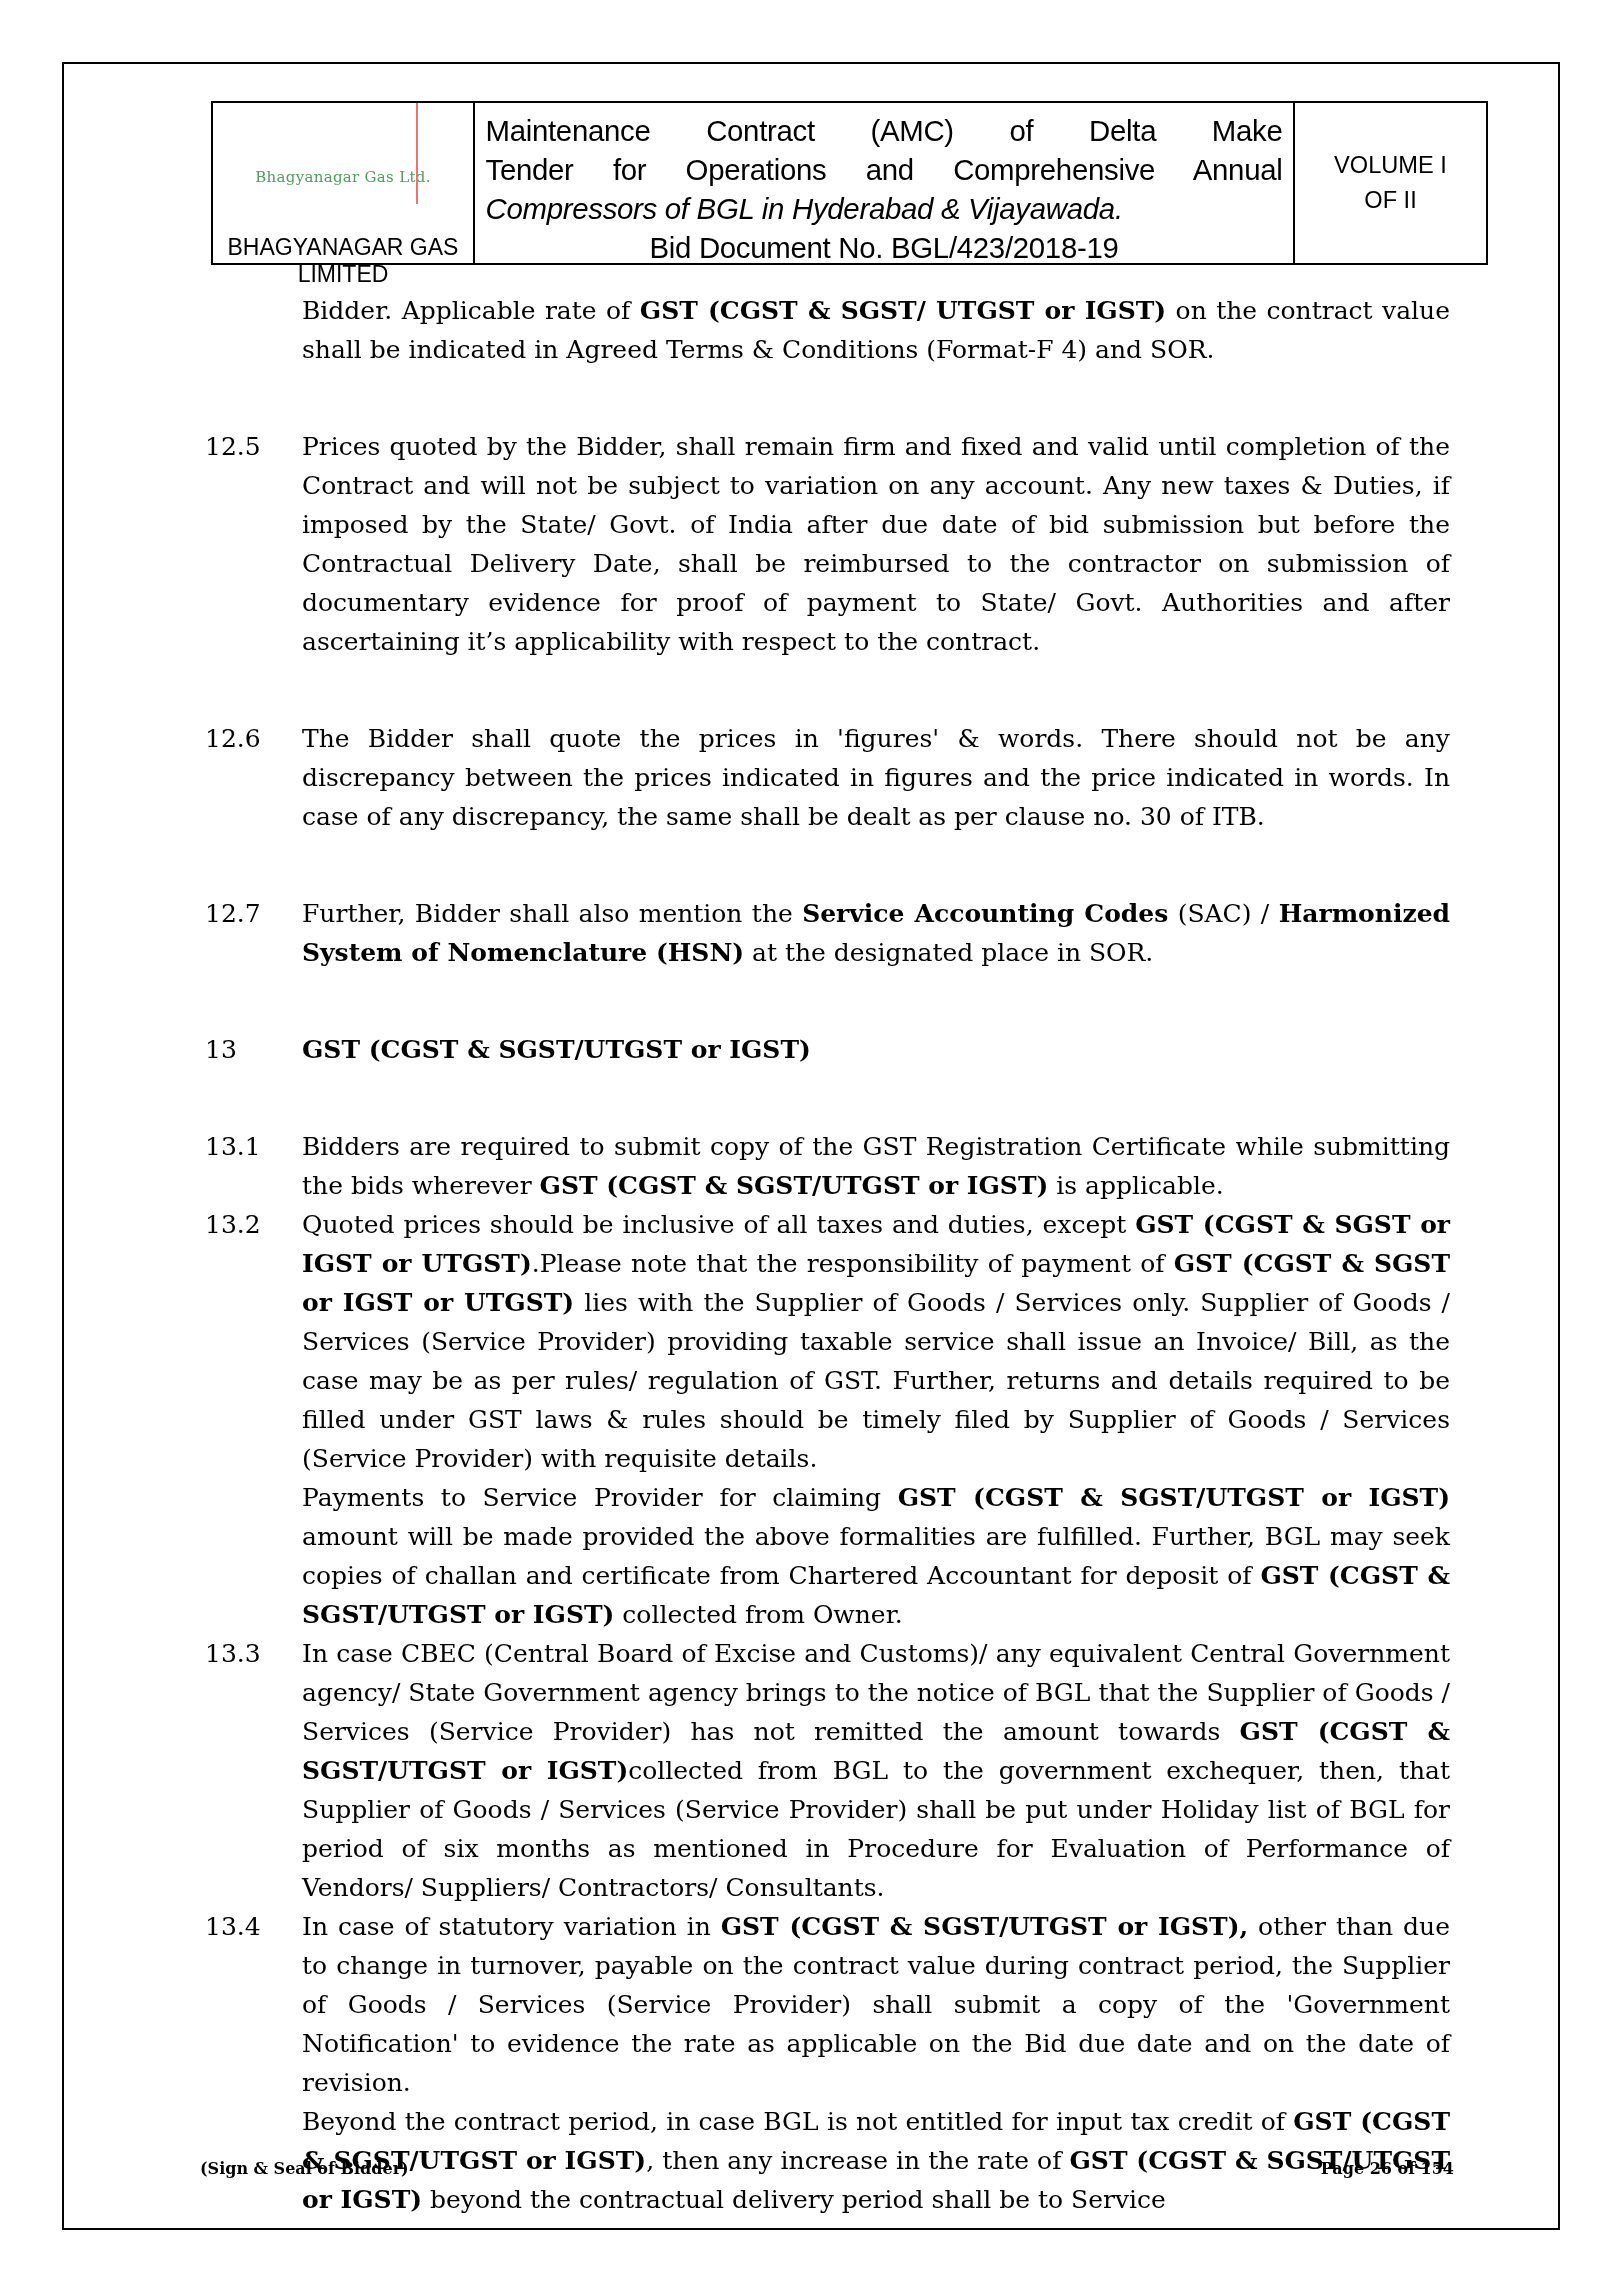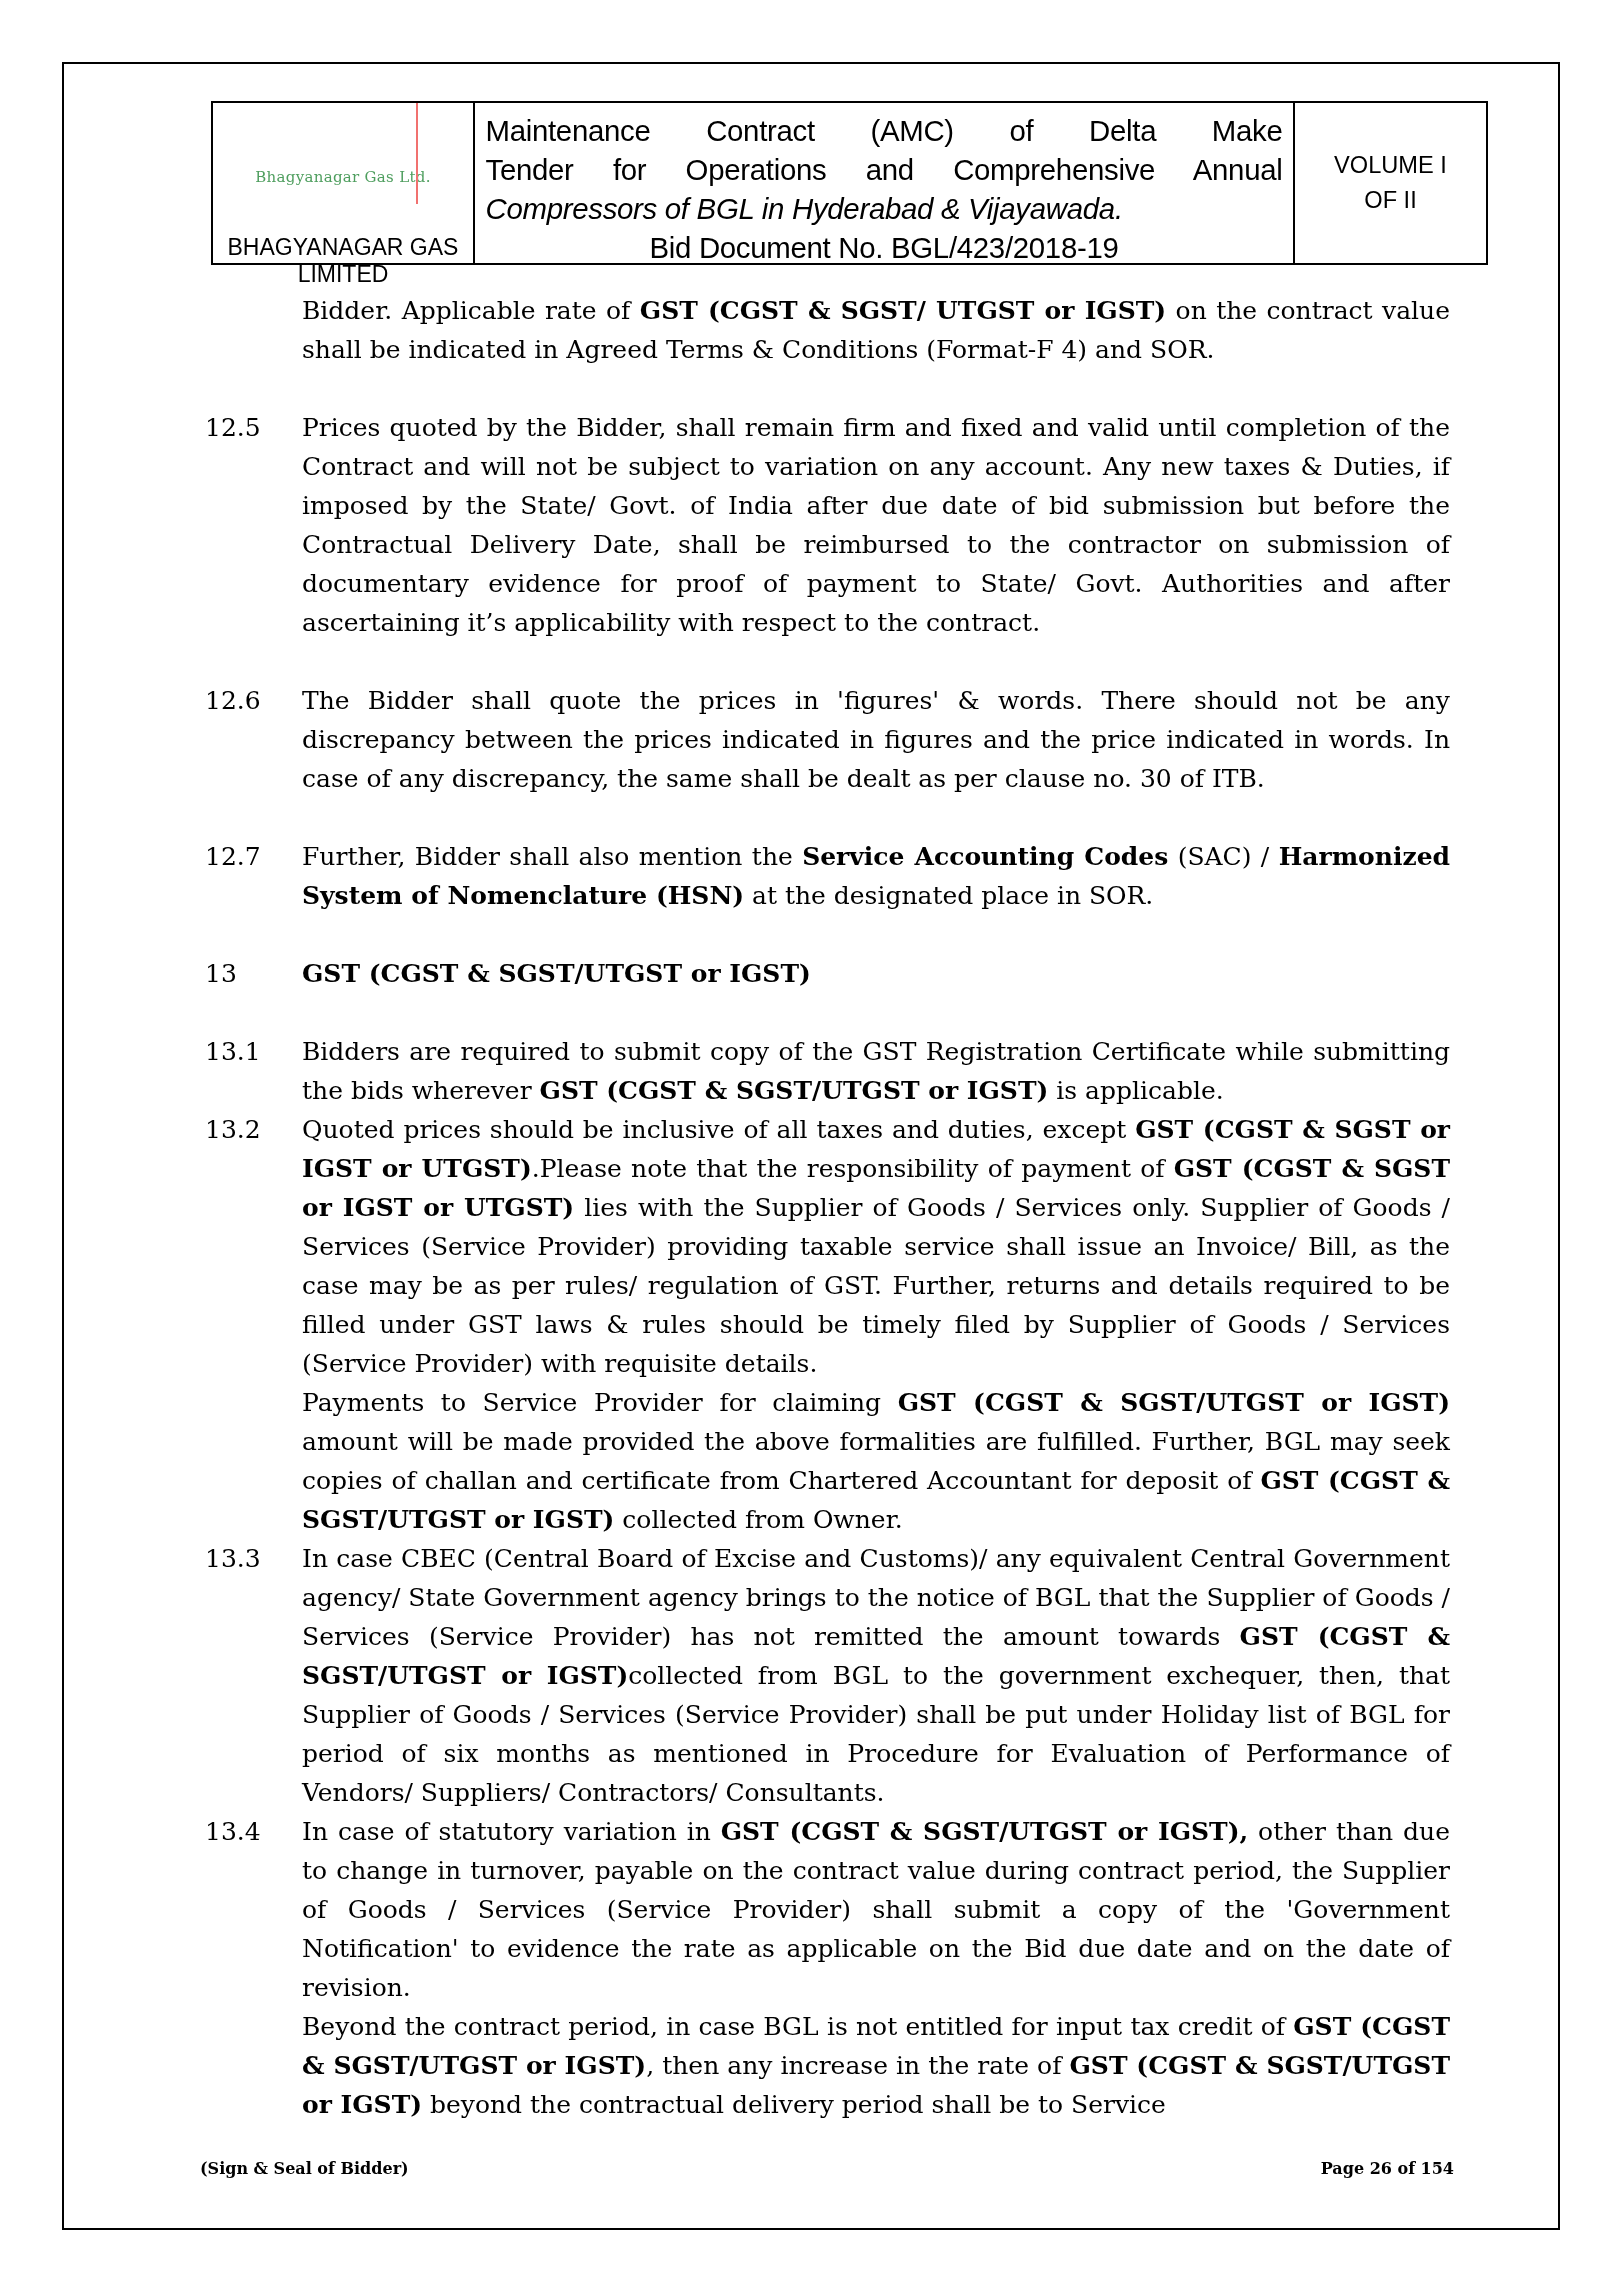--- a/index.html
+++ b/index.html
@@ -30,21 +30,21 @@
   .t-center{text-align:center;}
   .volume-cell{width:191px; flex:0 0 191px; display:flex; flex-direction:column;
                align-items:center; justify-content:center;
                font-family:"Liberation Sans", sans-serif; font-size:23.6px; line-height:35px;}
   .red-artifact{position:absolute; left:203px; top:0; width:2px; height:101px;
                 background:var(--artifact-red);}
   
   .content{position:absolute; left:205px; top:291px; width:1245px;
            font-size:25px; line-height:39px;}
   .clause{display:flex;}
-  .clause.gap{margin-top:39px;justify-content:space-between;}
+  .clause.gap{margin-top:58px;justify-content:space-between;}
   .cnum{flex:0 0 97px; width:97px;}
   .cbody{flex:1; text-align:justify;}
   .para b{font-weight:bold;}
   
   .footer{position:absolute; left:200px; top:2159px; width:1254px; display:flex;
           justify-content:space-between; font-size:16px;font-weight:bold;}
   svg text{font-family:"DejaVu Serif", serif;}
 </style>
 </head>
 <body>

